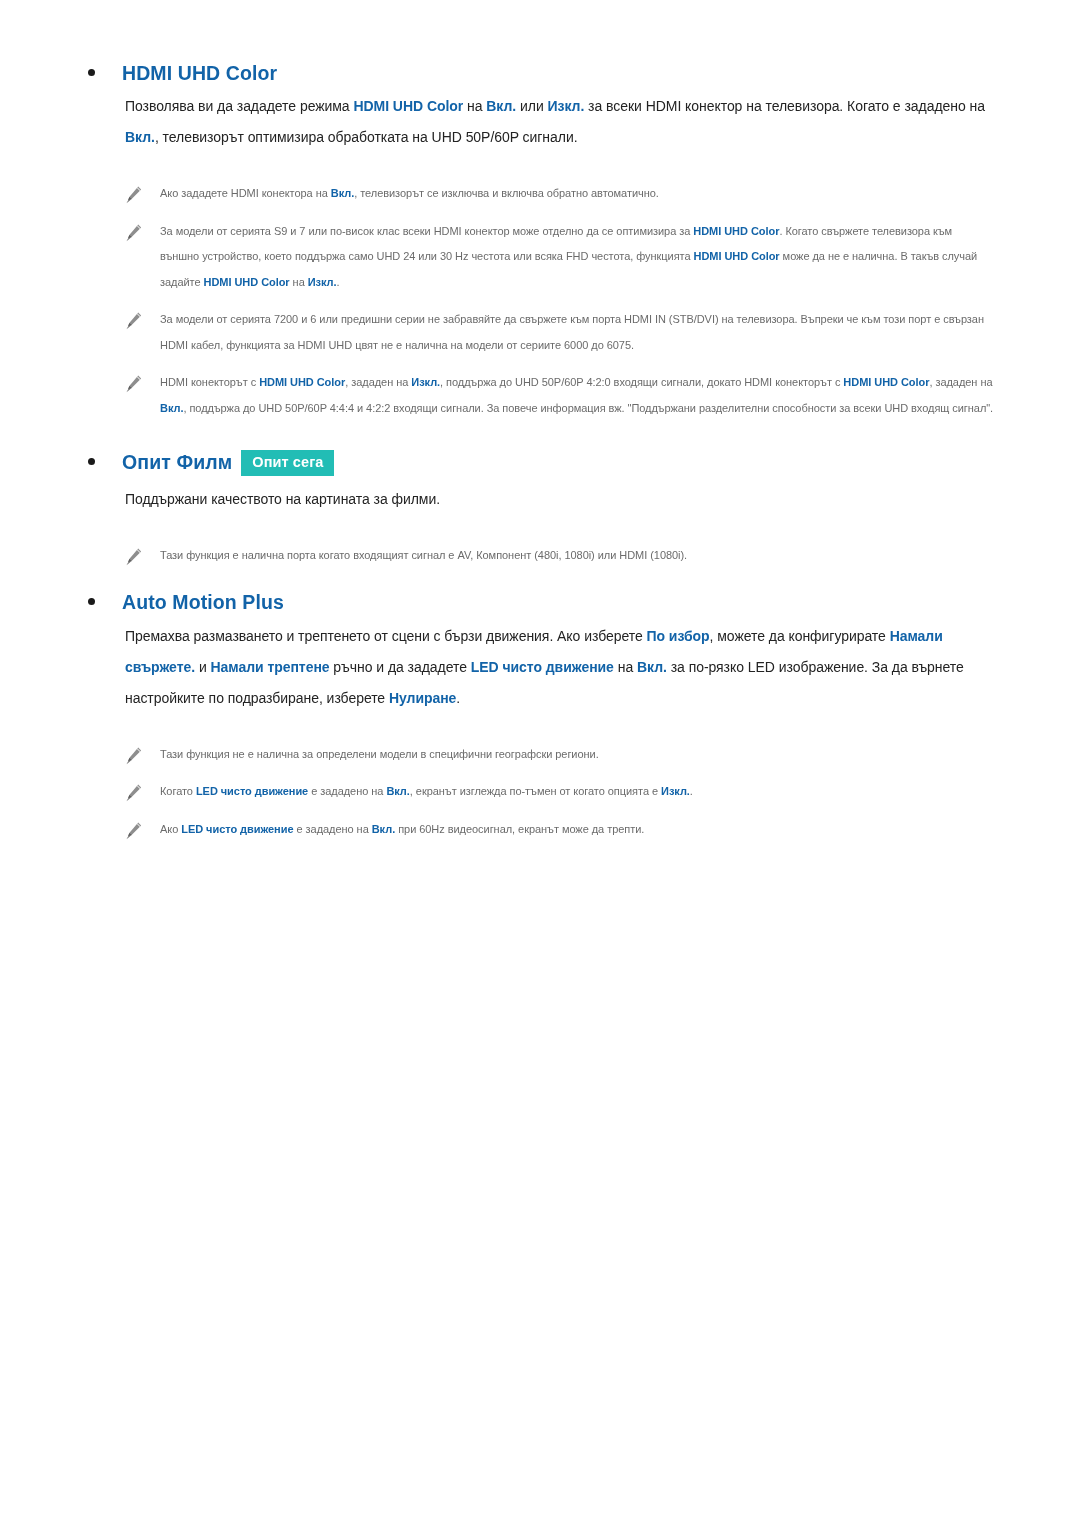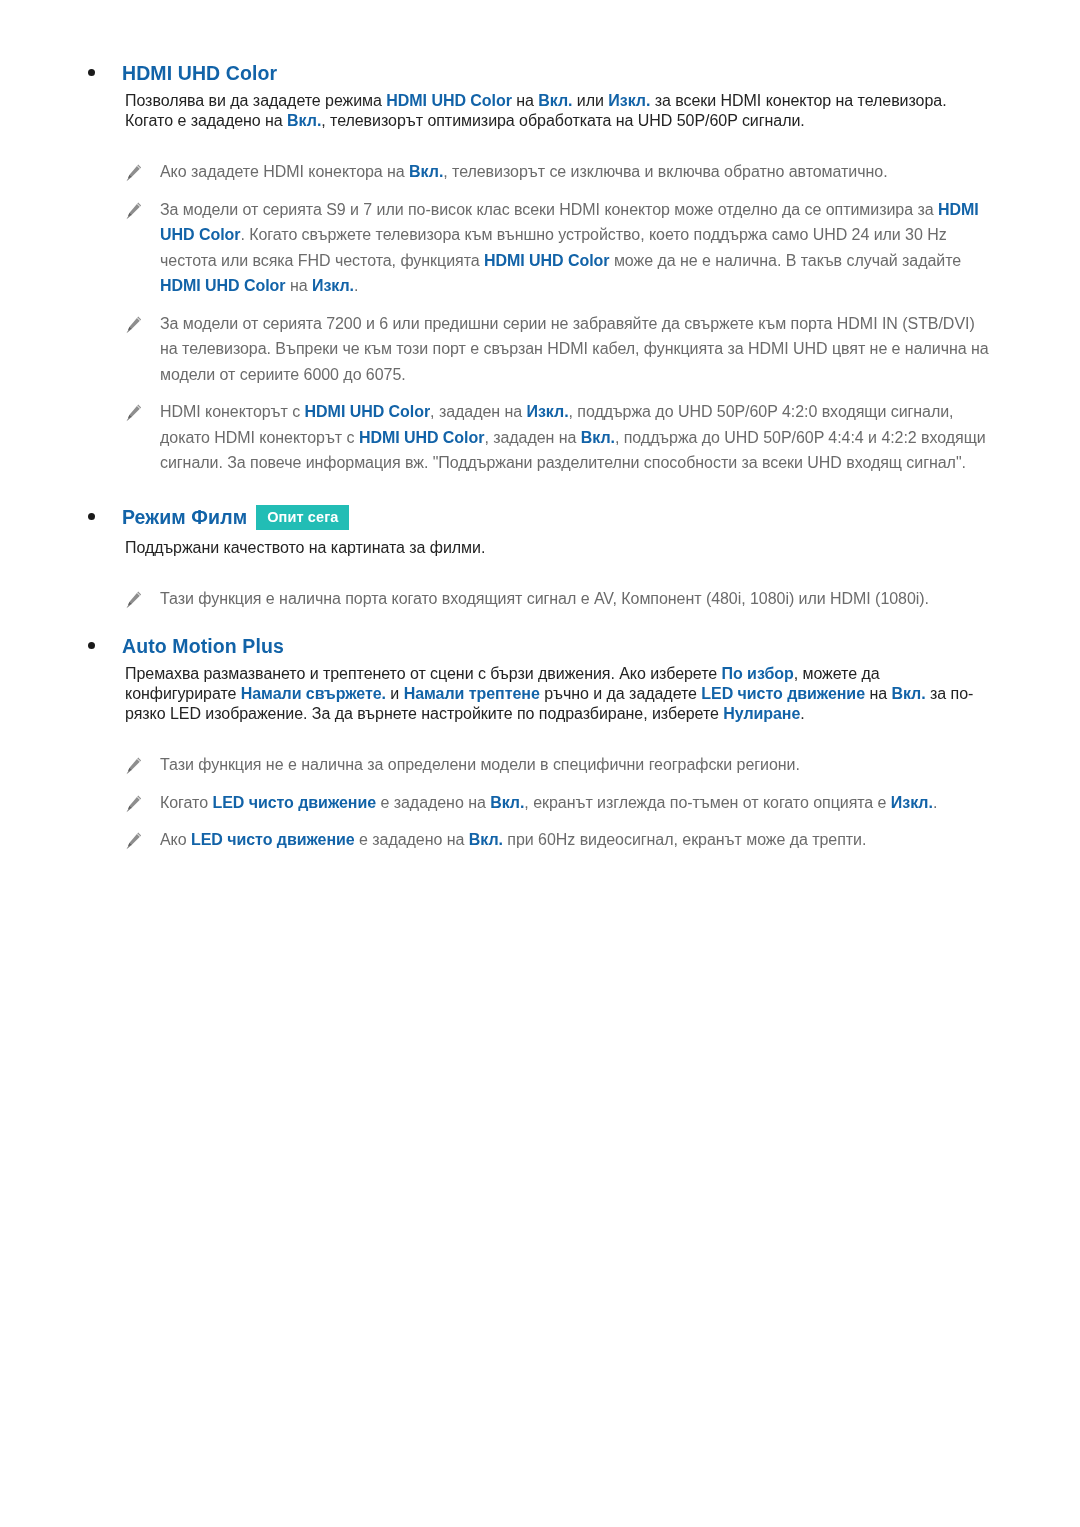--- a/index.html
+++ b/index.html
@@ -63,22 +63,22 @@
     position: relative;
     top: -2px;
     letter-spacing: 0.1px;
     white-space: nowrap;
   }
 
   
   .para {
     margin: 0 0 0 37px;
     padding-left: 0;
-    font-size: 16px;
-    line-height: 20px;
+    font-size: 14px;
+    line-height: 31px;
     color: #232323;
     letter-spacing: -0.05px;
     max-width: 880px;
   }
   .para b,
   .para .kw {
     font-weight: bold;
     color: #1263a8;
   }
 
@@ -97,21 +97,21 @@
     flex: 0 0 auto;
     width: 18px;
     height: 20px;
     margin: 3px 17px 0 0;
     position: relative;
     top: 1px;
   }
   .note-icon svg { display: block; }
   .note-text {
     flex: 1 1 auto;
-    font-size: 16px;
+    font-size: 11px;
     line-height: 25.5px;
     color: #6b6b6b;
     letter-spacing: -0.05px;
   }
   .note-text b,
   .note-text .kw {
     font-weight: bold;
     color: #1263a8;
   }
 
@@ -182,21 +182,21 @@
         <span class="note-text">HDMI конекторът с <b>HDMI UHD Color</b>, зададен на <b>Изкл.</b>, поддържа до UHD 50P/60P 4:2:0 входящи сигнали, докато HDMI конекторът с <b>HDMI UHD Color</b>, зададен на <b>Вкл.</b>, поддържа до UHD 50P/60P 4:4:4 и 4:2:2 входящи сигнали. За повече информация вж. "Поддържани разделителни способности за всеки UHD входящ сигнал".</span>
       </div>
     </div>
   </div>
 
   <div class="gap-lg"></div>
 
   <div class="section">
     <div class="sec-head">
       <span class="sec-bullet"></span>
-      <span class="sec-title">Режим Филм</span>
+      <span class="sec-title">Опит Филм</span>
       <span class="badge">Опит сега</span>
     </div>
     <div class="para">Поддържани качеството на картината за филми.</div>
 
     <div class="gap-sm"></div>
 
     <div class="notes">
       <div class="note">
         <span class="note-icon">
           <svg width="18" height="20" viewBox="0 0 18 20" xmlns="http://www.w3.org/2000/svg">

